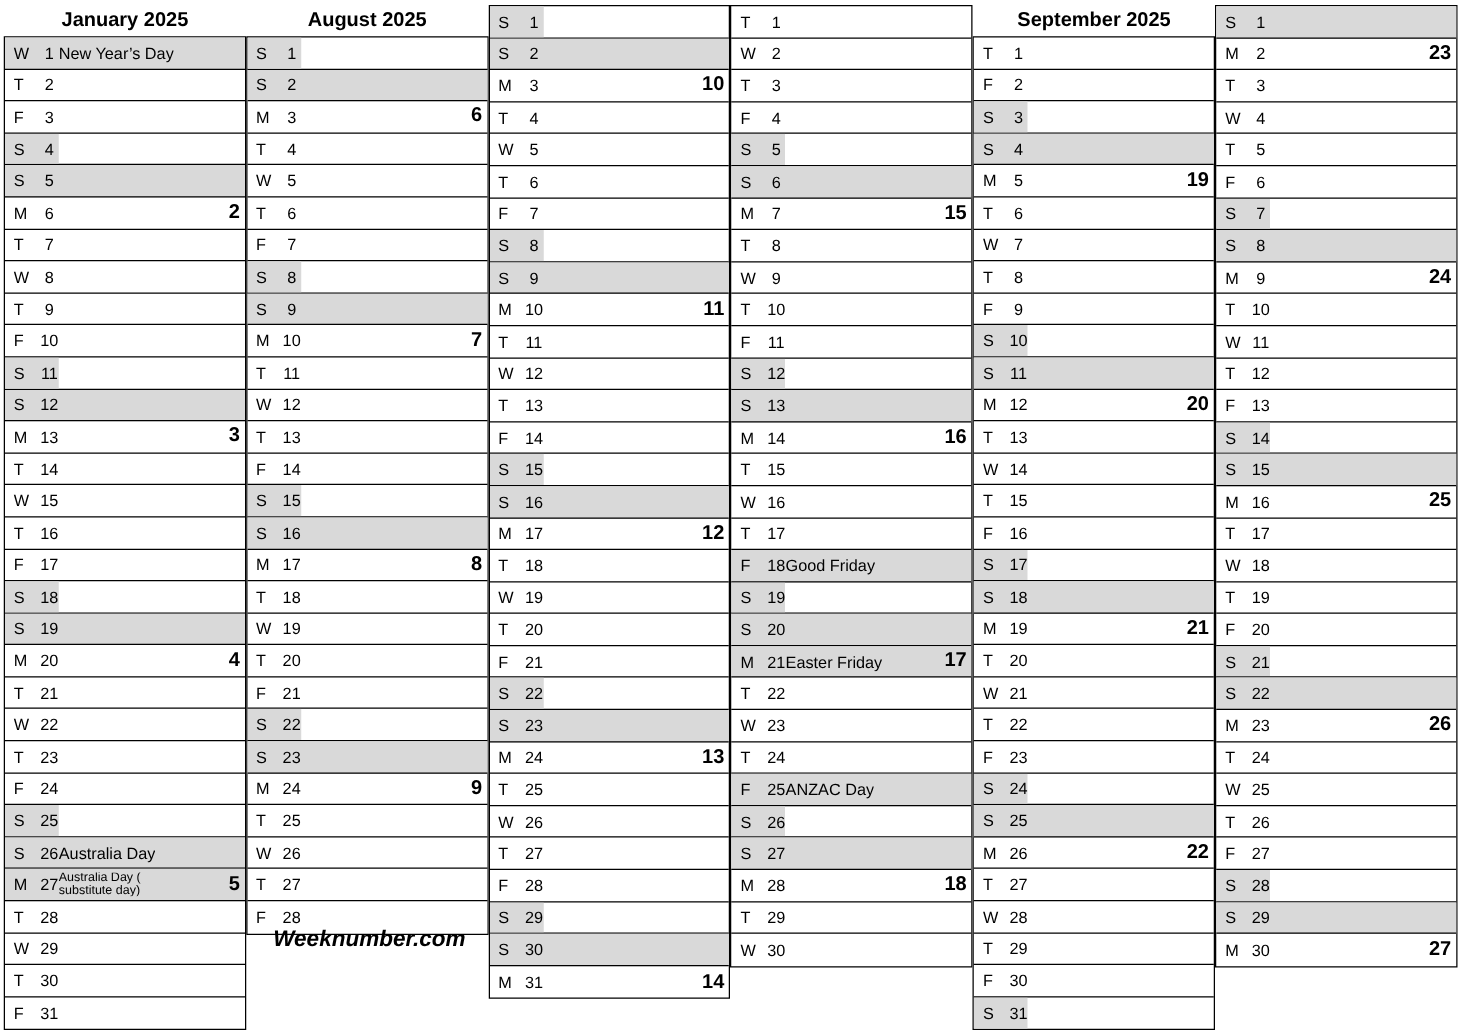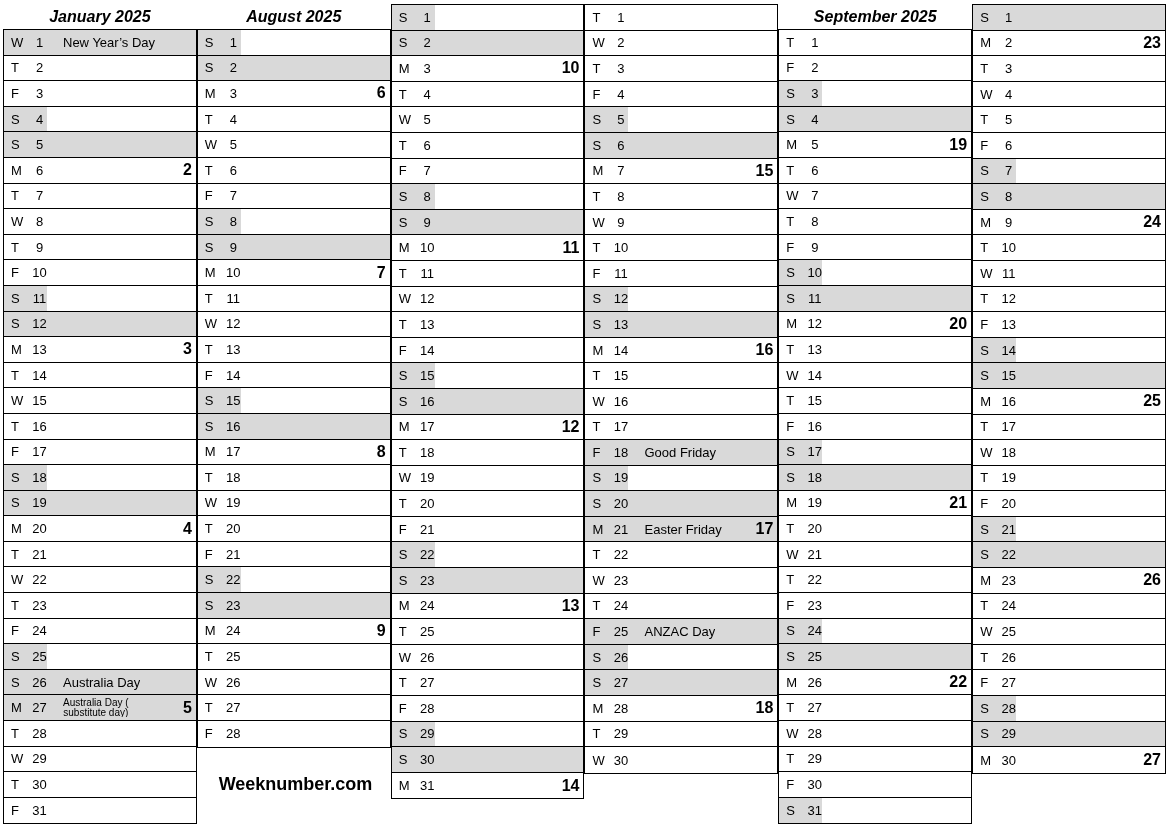--- a/index.html
+++ b/index.html
@@ -14,44 +14,45 @@
     background:var(--paper);color:var(--ink);
     font-family:"Liberation Sans", sans-serif;
   }
   .calendar{
     position:absolute;left:3px;top:4px;width:1163px;
     display:flex;align-items:flex-start;
   }
   .month-col{flex:1 1 0;min-width:0;}
   .month-title{
     height:25px;line-height:25px;text-align:center;
-    font-weight:bold;font-size:16px;white-space:nowrap;font-style:italic;
+    font-weight:bold;font-size:16px;white-space:nowrap;
   }
   .month-table{border:1px solid var(--border);background:var(--paper);}
   .day-row{
     height:25.6px;box-sizing:border-box;
     border-bottom:1px solid var(--border);
     display:flex;align-items:center;overflow:hidden;
   }
   .day-row:last-child{border-bottom:none;}
   .day-row.full{background:var(--shade);}
   .daybox{
     width:43px;flex-shrink:0;align-self:stretch;
     display:flex;align-items:center;
   }
   .day-row.partial .daybox{background:var(--shade);}
   .dl{margin-left:7px;width:21px;font-size:13px;}
   .dn{width:15px;text-align:center;font-size:13px;}
-  .holiday{margin-left:16px;font-size:13px;white-space:nowrap;overflow:hidden;text-align:center;}
+  .holiday{margin-left:0;font-size:13px;white-space:nowrap;overflow:hidden;}
   .holiday.small{font-size:10px;line-height:9.5px;white-space:pre-line;}
   .wk{margin-left:auto;font-weight:bold;font-size:16px;padding-right:4px;flex-shrink:0;}
   .brand{
-    position:absolute;left:200px;top:771px;width:191px;height:27px;
+    position:absolute;left:200px;top:738px;width:191px;height:27px;
     line-height:27px;text-align:center;font-weight:bold;font-size:18px;
     white-space:nowrap;
+    font-style:italic;
   }
 </style>
 </head>
 <body>
 
 <div class="calendar">
     <div class="month-col">
       <div class="month-title">January 2025</div>
       <div class="month-table">
         <div class="day-row full">

